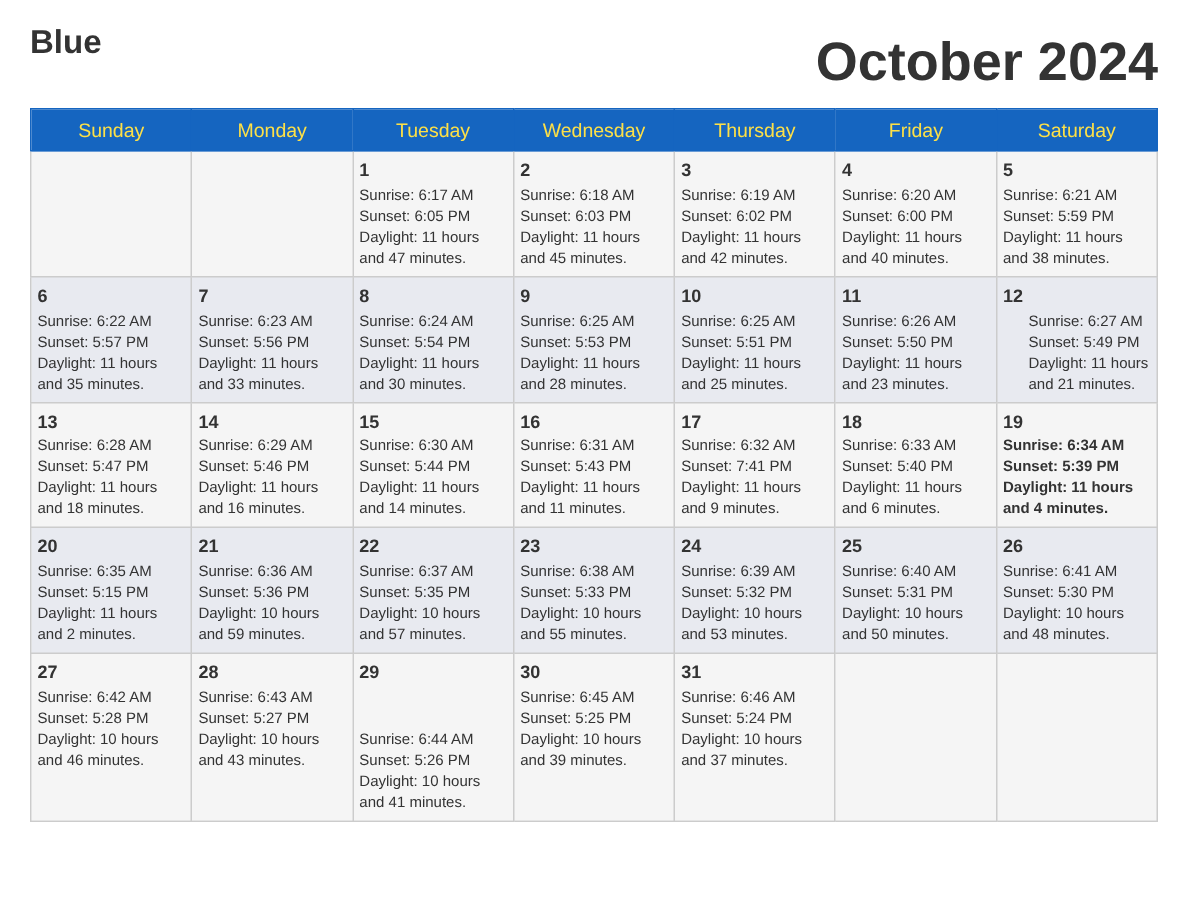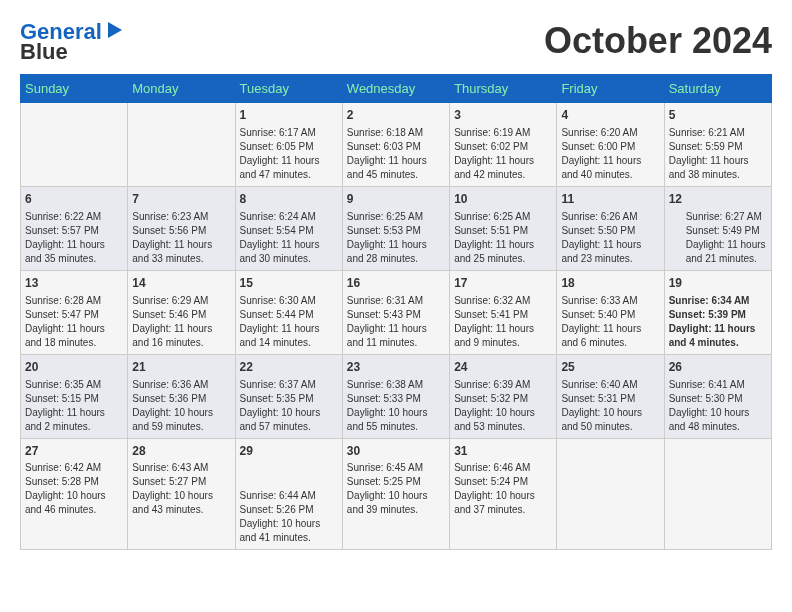--- a/index.html
+++ b/index.html
@@ -40,23 +40,23 @@
       font-size: 16px;
       color: #555;
     }
     table {
       width: 100%;
       border-collapse: collapse;
       font-size: 11px;
     }
     thead tr th {
       background-color: #1565c0;
-      color: #86efac;
+      color: #fde047;
       padding: 6px 4px;
-      text-align: left;
+      text-align: center;
       font-size: 13px;
       font-weight: normal;
       border: 1px solid #1565c0;
     }
     tbody tr td {
       border: 1px solid #ccc;
       vertical-align: top;
       padding: 4px;
       width: calc(100% / 7);
       height: 80px;
@@ -81,28 +81,20 @@
     }
     .empty-cell {
       background-color: inherit;
     }
   </style>
 </head>
 <body>
 
 <div class="header">
   <div class="logo">
-    <div style="display:flex; align-items:center;">
-      <span class="logo-text">
-        <span class="blue">General</span>
-      </span>
-      <svg width="20" height="20" viewBox="0 0 20 20" style="margin-left:2px; margin-top:-4px;">
-        <polygon points="4,2 18,10 4,18" fill="#1565c0"></polygon>
-      </svg>
-    </div>
     <span class="logo-text" style="margin-top:-4px;">Blue</span>
   </div>
   <div class="title-block">
     <div class="month-title">October 2024</div>
   </div>
 </div>
 
 <table>
   <thead>
     <tr>
@@ -217,21 +209,21 @@
         </td>
         <td>
           <span class="day-number">16</span>
           <div class="day-info" style="white-space: pre-line;">Sunrise: 6:31 AM
 Sunset: 5:43 PM
 Daylight: 11 hours and 11 minutes.</div>
         </td>
         <td>
           <span class="day-number">17</span>
           <div class="day-info" style="white-space: pre-line;">Sunrise: 6:32 AM
-Sunset: 5:41 PM
+Sunset: 7:41 PM
 Daylight: 11 hours and 9 minutes.</div>
         </td>
         <td>
           <span class="day-number">18</span>
           <div class="day-info" style="white-space: pre-line;">Sunrise: 6:33 AM
 Sunset: 5:40 PM
 Daylight: 11 hours and 6 minutes.</div>
         </td>
         <td>
           <span class="day-number">19</span>

